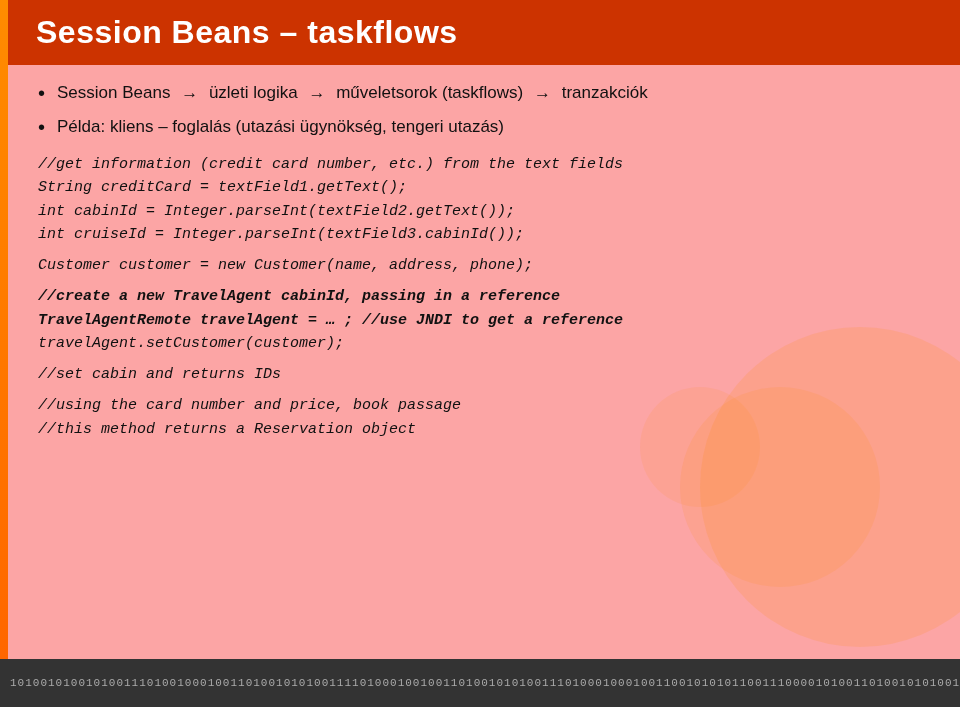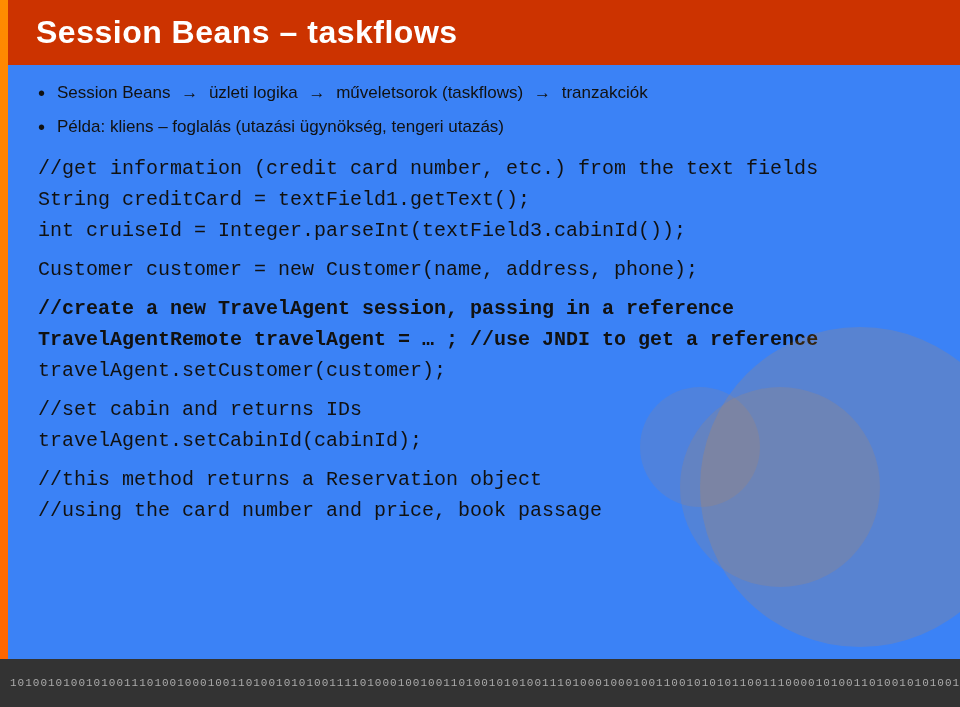--- a/index.html
+++ b/index.html
@@ -13,21 +13,21 @@
       height: 707px;
       background-color: #ffffff;
       font-family: Arial, sans-serif;
       overflow: hidden;
       position: relative;
     }
 
     .slide-container {
       width: 960px;
       height: 707px;
-      background: #3b82f6;
+      background: #fca5a5;
       position: relative;
       overflow: hidden;
     }
 
     
     .bg-circle-orange-large {
       position: absolute;
       width: 320px;
       height: 320px;
       border-radius: 50%;
@@ -133,24 +133,25 @@
     }
 
     .arrow {
       margin: 0 6px;
       font-size: 17px;
     }
 
     
     .code-block {
       font-family: 'Courier New', monospace;
-      font-size: 20px;
+      font-size: 15px;
       color: #111111;
       line-height: 1.55;
       margin-top: 10px;
+      font-style: italic;
     }
 
     .code-block .comment {
       color: #111111;
     }
 
     .code-block .code-line {
       color: #111111;
     }
 
@@ -190,37 +191,37 @@
         <span class="bullet-dot">•</span>
         <span>
           Példa: kliens – foglalás (utazási ügynökség, tengeri utazás)
         </span>
       </li>
     </ul>
 
     <div class="code-block">
       <div class="comment code-line">//get information (credit card number, etc.) from the text fields</div>
       <div class="code-line">String creditCard = textField1.getText();</div>
+      <div class="code-line">int cabinId = Integer.parseInt(textField2.getText());</div>
       <div class="code-line">int cruiseId = Integer.parseInt(textField3.cabinId());</div>
 
       <div class="section-gap"></div>
       <div class="code-line">Customer customer = new Customer(name, address, phone);</div>
 
       <div class="section-gap"></div>
-      <div class="comment code-line code-bold">//create a new TravelAgent session, passing in a reference</div>
+      <div class="comment code-line code-bold">//create a new TravelAgent cabinId, passing in a reference</div>
       <div class="code-line code-bold">TravelAgentRemote travelAgent = … ; //use JNDI to get a reference</div>
       <div class="code-line">travelAgent.setCustomer(customer);</div>
 
       <div class="section-gap"></div>
       <div class="comment code-line">//set cabin and returns IDs</div>
-      <div class="code-line">travelAgent.setCabinId(cabinId);</div>
-
-      <div class="section-gap"></div>
+
+      <div class="section-gap"></div>
+      <div class="comment code-line">//using the card number and price, book passage</div>
       <div class="comment code-line">//this method returns a Reservation object</div>
-      <div class="comment code-line">//using the card number and price, book passage</div>
     </div>
 
   </div>
 
   <div class="binary-bar">
     <span class="binary-text">10100101001010011101001000100110100101010011110100010010011010010101001110100010001001100101010110011100001010011010010101001001101001010100111010001000100110</span>
 
   </div>
 
 </div>

